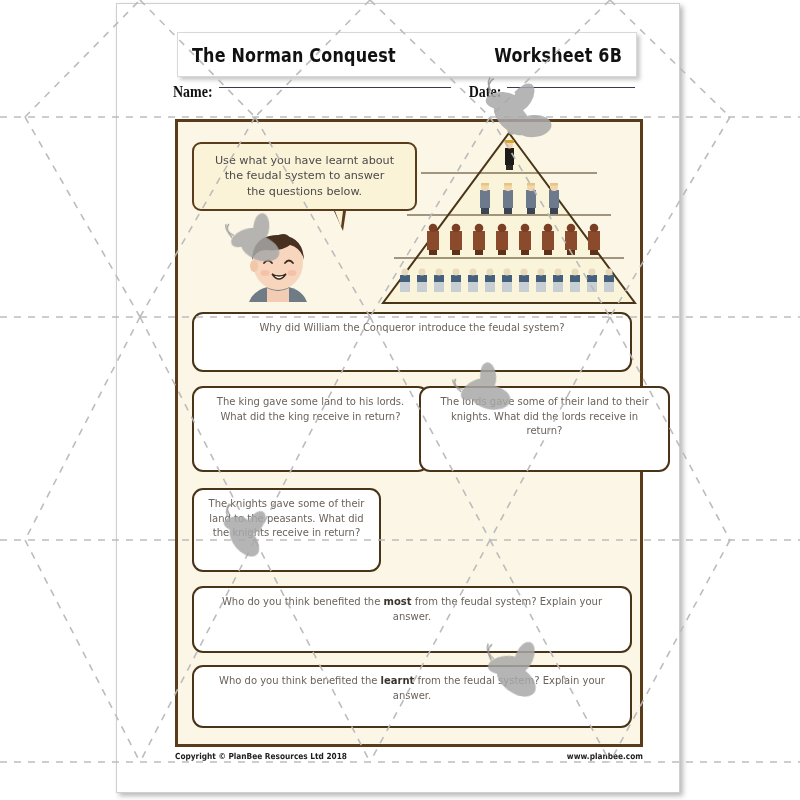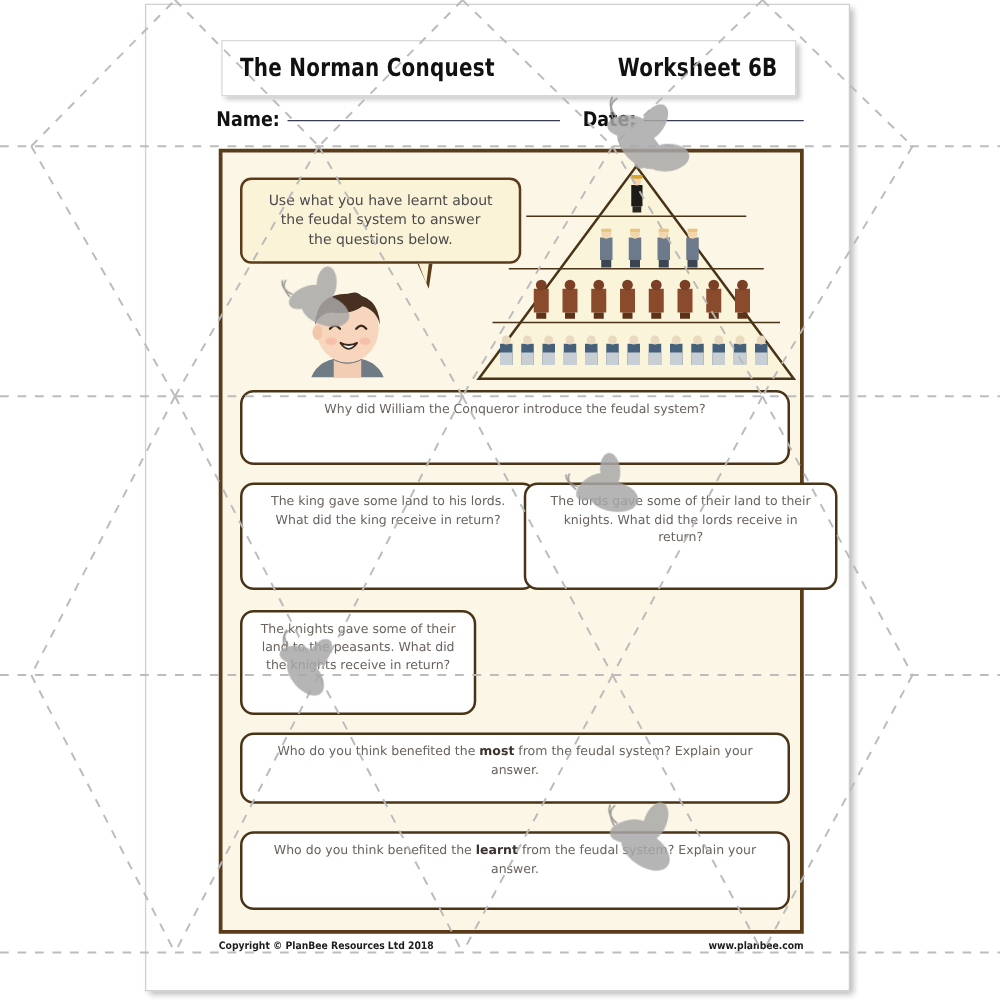--- a/index.html
+++ b/index.html
@@ -35,21 +35,21 @@
     font-weight:bold;font-size:17px;color:#111;
     letter-spacing:.2px;
     transform:scaleY(1.18) scaleX(.94);
     transform-origin:left center;
   }
   #worksheet-no{transform:scaleY(1.18) scaleX(.94);transform-origin:right center;}
 
   
   #namedate{
     position:absolute;left:56px;top:82px;width:470px;height:22px;
-    display:flex;align-items:center;z-index:4;
+    display:flex;align-items:flex-start;z-index:4;font-family:Liberation Serif, serif;
   }
   .nd-label{
     font-weight:bold;font-size:14px;color:#111;
     transform:scaleY(1.15);transform-origin:bottom left;
     white-space:nowrap;
   }
   .nd-rule{flex:1;border-bottom:1.4px solid #3a3a55;margin:0 0 3px 6px;height:1px;}
 
   
   #content{
@@ -327,21 +327,21 @@
 
       <div class="qbox" style="left:241px;top:264px;width:251px;height:86px;">
         <span class="qtext">The lords gave some of their land to their knights. What did the lords receive in return?</span>
       </div>
 
       <div class="qbox" style="left:14px;top:366px;width:189px;height:84px;">
         <span class="qtext">The knights gave some of their land to the peasants. What did the knights receive in return?</span>
       </div>
 
 
-      <div class="qbox" style="left:14px;top:464px;width:440px;height:57px;">
+      <div class="qbox" style="left:14px;top:464px;width:440px;height:67px;">
         <span class="qtext"><span>Who do you think benefited the </span><b>most</b><span> from the feudal system? Explain your answer.</span></span>
       </div>
 
       <div class="qbox" style="left:14px;top:543px;width:440px;height:63px;">
         <span class="qtext"><span>Who do you think benefited the </span><b>learnt</b><span> from the feudal system? Explain your answer.</span></span>
       </div>
 
     </div>
   </div>
 

